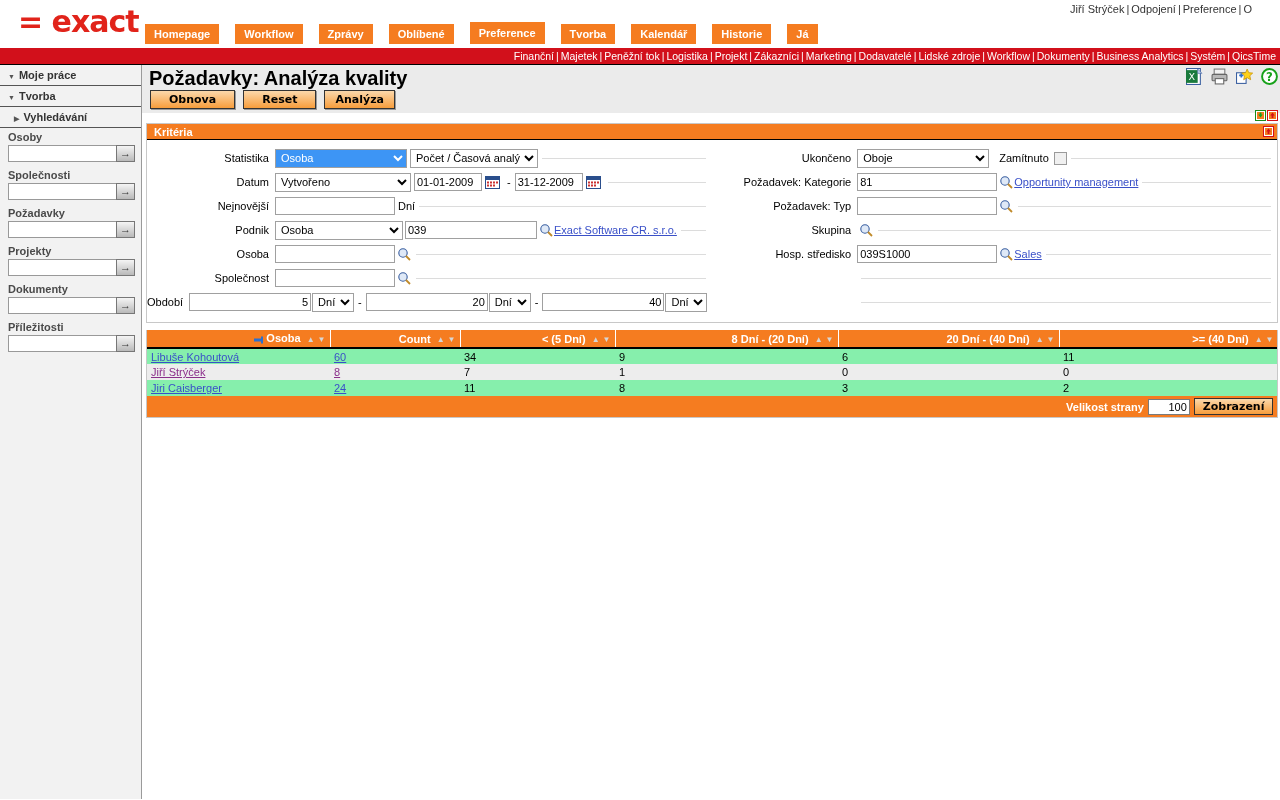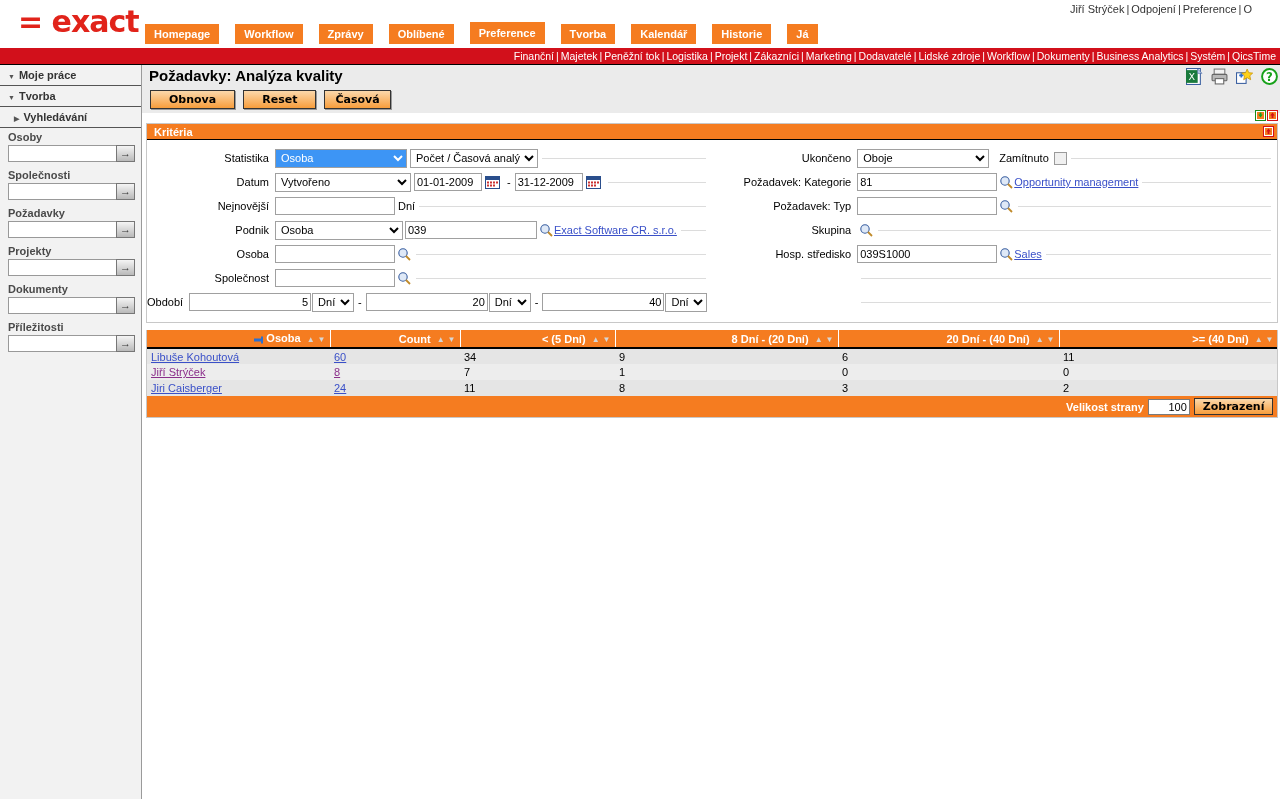--- a/index.html
+++ b/index.html
@@ -156,21 +156,21 @@
     padding: 0;
   }
   .titlebar {
     height: 24px;
     background: #ebebeb;
     position: relative;
   }
   .page-title {
     position: absolute;
     left: 7px; top: 2px;
-    font-size: 15px;
+    font-size: 20px;
     font-weight: bold;
     color: #000;
   }
   .title-icons {
     position: absolute;
     right: 16px; top: 3px;
     display: flex;
     gap: 8px;
     align-items: center;
   }
@@ -333,21 +333,21 @@
     vertical-align: middle;
   }
   .pin { display:inline-block; width:10px; height:10px; vertical-align:middle; margin-right:2px; }
   table.grid td {
     font-size: 11px;
     height: 16px;
     padding: 0 4px;
     color: #000;
     white-space: nowrap;
   }
-  tr.r-odd td { background: #e5e5e5; margin-left: 28px; }
+  tr.r-odd td { background: #86efac; margin-left: 28px; }
   tr.r-even td { background: #ededed; }
   a.cell-link { color: #3a50c8; text-decoration: underline; cursor: pointer; }
   a.cell-link.visited { color: #8b2f8b; }
   .footbar {
     background: #f57c20;
     height: 21px;
     display: flex;
     align-items: center;
     justify-content: flex-end;
     padding-right: 4px;
@@ -484,21 +484,21 @@
         <svg class="ticon" viewBox="0 0 16 16">
           <circle cx="8" cy="8" r="7" fill="#fff" stroke="#17a11a" stroke-width="1.8"></circle>
           <text x="8" y="12" font-size="11" fill="#17a11a" text-anchor="middle" font-weight="bold" font-family="DejaVu Sans">?</text>
         </svg>
       </div>
     </div>
 
     <div class="btnbar">
       <button class="btn wide">Obnova</button>
       <button class="btn wide">Reset</button>
-      <button class="btn">Časová</button>
+      <button class="btn">Analýza</button>
     </div>
 
     <div class="panel-arrows">
       <svg class="arr-ico" viewBox="0 0 11 11">
         <rect x="0.5" y="0.5" width="10" height="10" fill="#fff" stroke="#1a8a1a"></rect>
         <rect x="2" y="2" width="7" height="7" fill="#f57c20"></rect>
         <path d="M5.5 7.5 L3.2 4.5 L4.6 4.5 L4.6 2.5 L6.4 2.5 L6.4 4.5 L7.8 4.5 Z" fill="#17a11a"></path>
       </svg>
       <svg class="arr-ico" viewBox="0 0 11 11">
         <rect x="0.5" y="0.5" width="10" height="10" fill="#fff" stroke="#d2101b"></rect>

